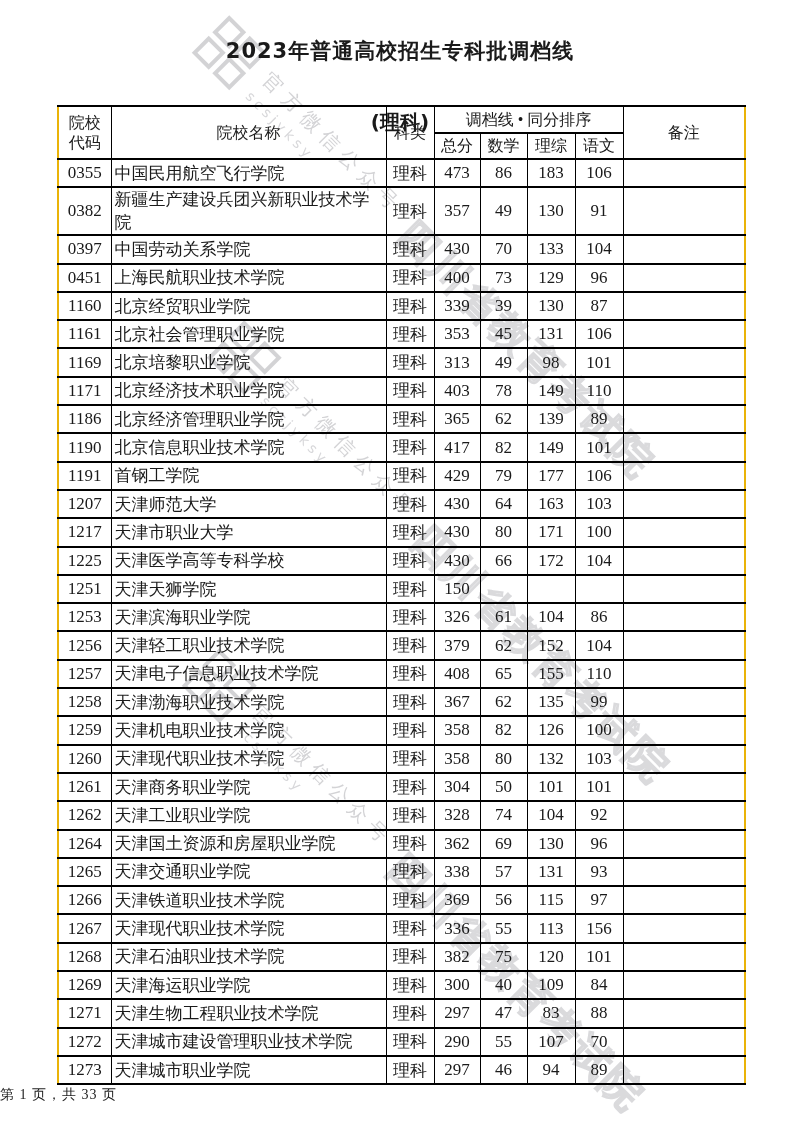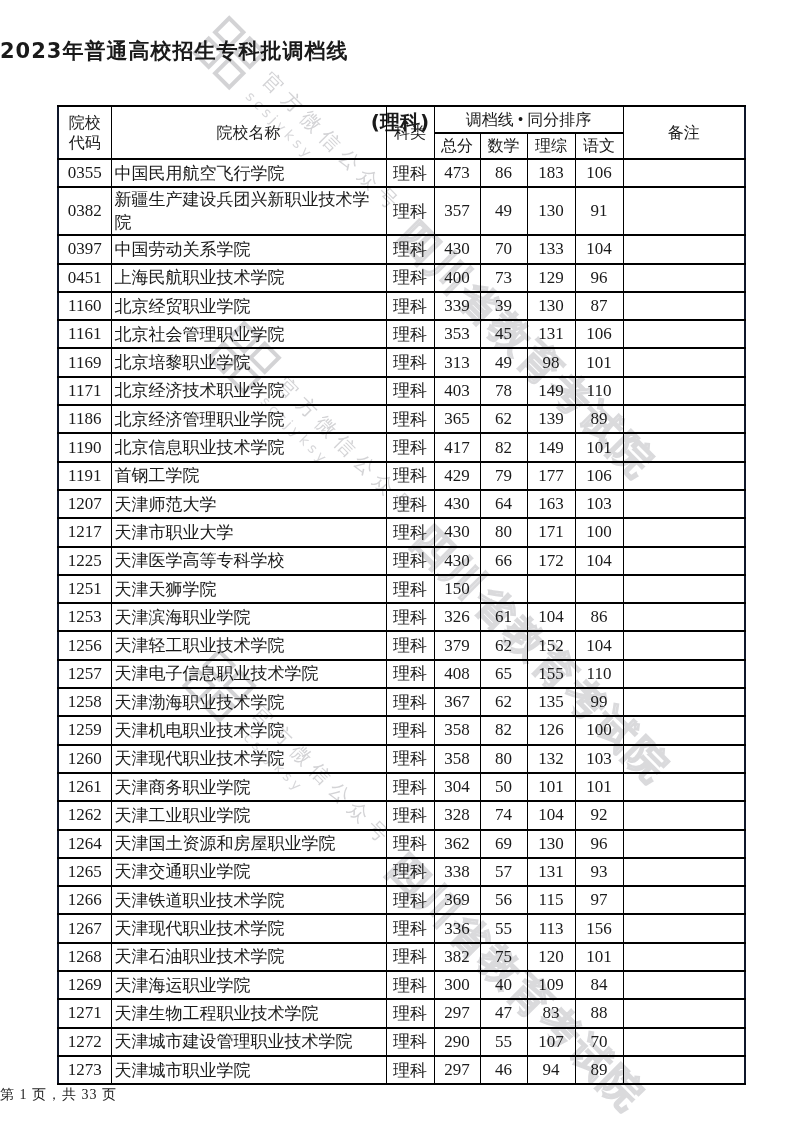--- a/index.html
+++ b/index.html
@@ -1,21 +1,21 @@
 <!DOCTYPE html>
 <html><head>
 <meta charset="utf-8">
 <style>
   html,body{margin:0;padding:0;}
   body{
     width:800px;height:1131px;position:relative;background:#ffffff;
     font-family:"Liberation Serif", serif;color:#1a1a1a;overflow:hidden;
   }
   .title{
-    position:absolute;top:39px;left:0;width:800px;
+    position:absolute;top:39px;left:0;width:800px;text-align:center;
     font-family:"DejaVu Sans", sans-serif;font-weight:700;font-size:21px;
     letter-spacing:1px;line-height:24px;
   }
   .subtitle{
     position:absolute;top:66px;left:0;width:800px;text-align:center;
     font-family:"DejaVu Sans", sans-serif;font-weight:700;font-size:20px;
     line-height:24px;
     margin-top:44px;
   }
   
@@ -37,21 +37,21 @@
   }
   .wm-big{
     font-family:"DejaVu Sans", sans-serif;font-weight:700;font-size:40px;
     letter-spacing:3px;color:transparent;-webkit-text-stroke:1.5px #a8a8ae;
   }
   
   table{
     position:absolute;left:57px;top:105px;width:687px;z-index:1;
     border-collapse:collapse;table-layout:fixed;background:transparent;
   }
-  table{border:2px solid #0f172a;}
+  table{border:2px solid #eab308;}
   th,td{
     border-left:1px solid #000;border-right:1px solid #000;
     border-top:2px solid #000;border-bottom:2px solid #000;
     font-size:17px;font-weight:normal;text-align:center;vertical-align:middle;
     padding:0 3px;overflow:hidden;background:transparent;
   }
   thead th{font-size:16px;line-height:20px;}
   thead tr.h1 th{height:25px;}
   thead tr.h2 th{height:24px;}
   tbody tr{height:28.3px;}

